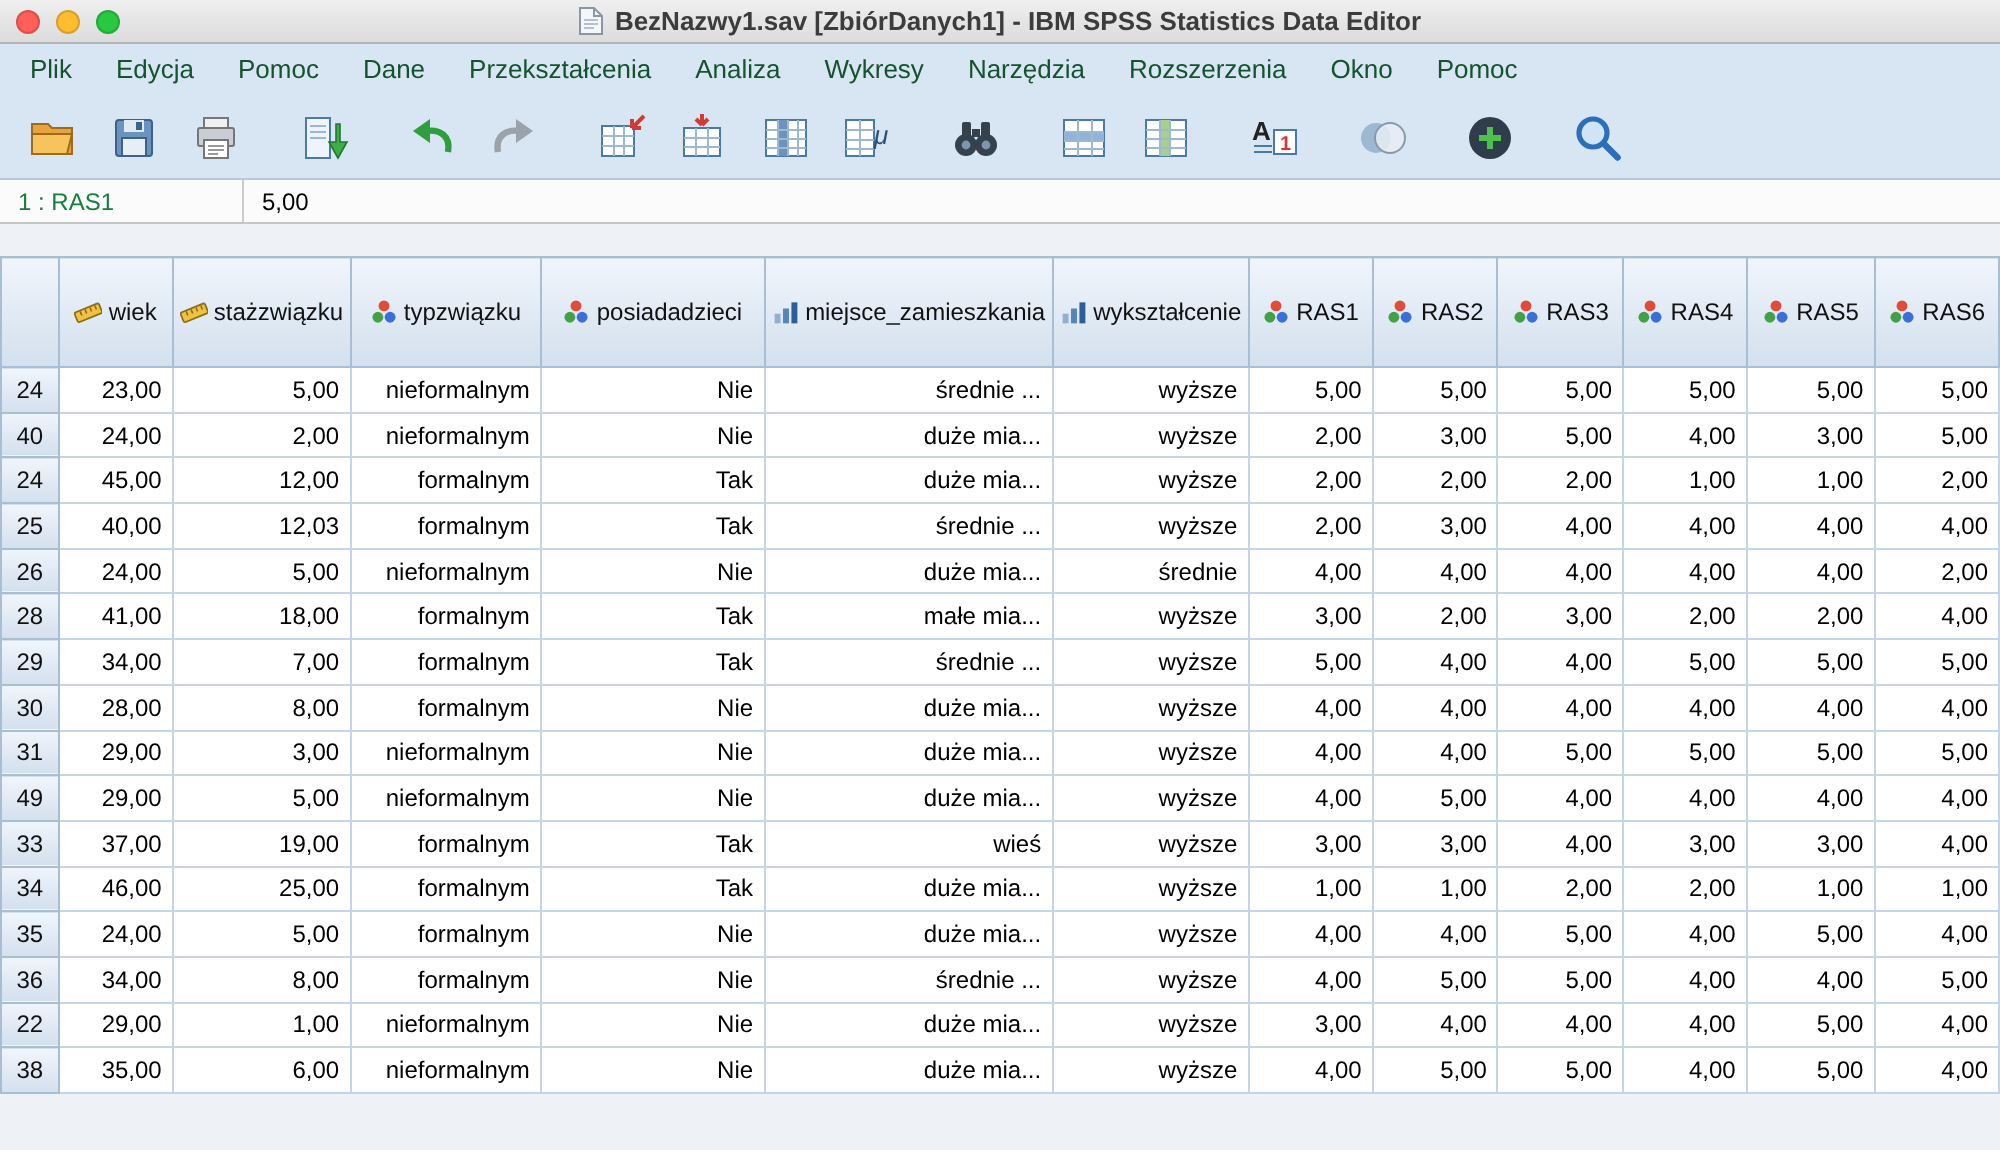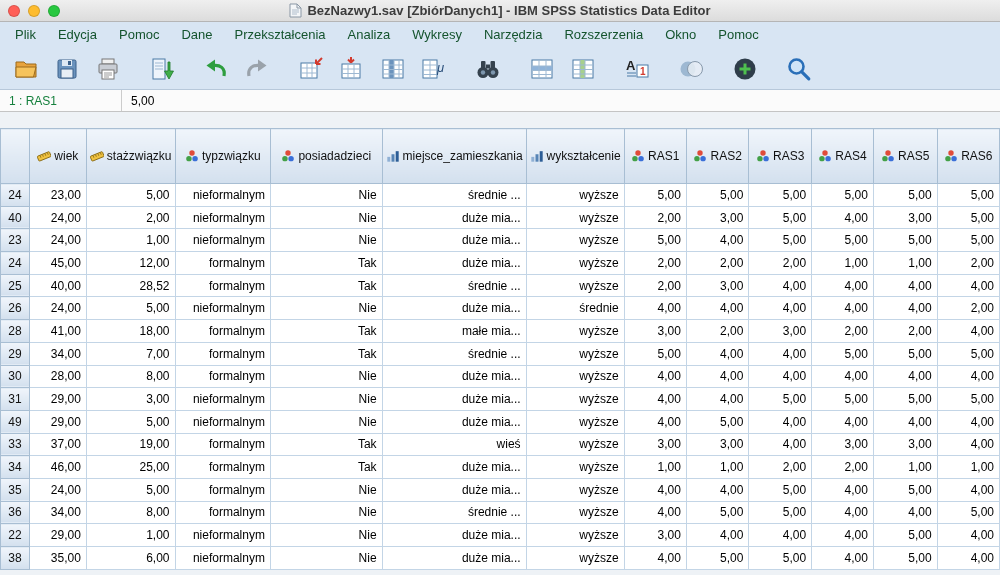--- a/index.html
+++ b/index.html
@@ -425,53 +425,38 @@
             <td>duże mia...</td>
             <td>wyższe</td>
             <td>2,00</td>
             <td>3,00</td>
             <td>5,00</td>
             <td>4,00</td>
             <td>3,00</td>
             <td>5,00</td>
           </tr>
           <tr>
-            <th class="rownum">23</th>
-            <td>24,00</td>
-            <td>1,00</td>
-            <td>nieformalnym</td>
-            <td>Nie</td>
-            <td>duże mia...</td>
-            <td>wyższe</td>
-            <td>5,00</td>
-            <td>4,00</td>
-            <td>5,00</td>
-            <td>5,00</td>
-            <td>5,00</td>
-            <td>5,00</td>
-          </tr>
-          <tr>
             <th class="rownum">24</th>
             <td>45,00</td>
             <td>12,00</td>
             <td>formalnym</td>
             <td>Tak</td>
             <td>duże mia...</td>
             <td>wyższe</td>
             <td>2,00</td>
             <td>2,00</td>
             <td>2,00</td>
             <td>1,00</td>
             <td>1,00</td>
             <td>2,00</td>
           </tr>
           <tr>
             <th class="rownum">25</th>
             <td>40,00</td>
-            <td>28,52</td>
+            <td>12,03</td>
             <td>formalnym</td>
             <td>Tak</td>
             <td>średnie ...</td>
             <td>wyższe</td>
             <td>2,00</td>
             <td>3,00</td>
             <td>4,00</td>
             <td>4,00</td>
             <td>4,00</td>
             <td>4,00</td>

